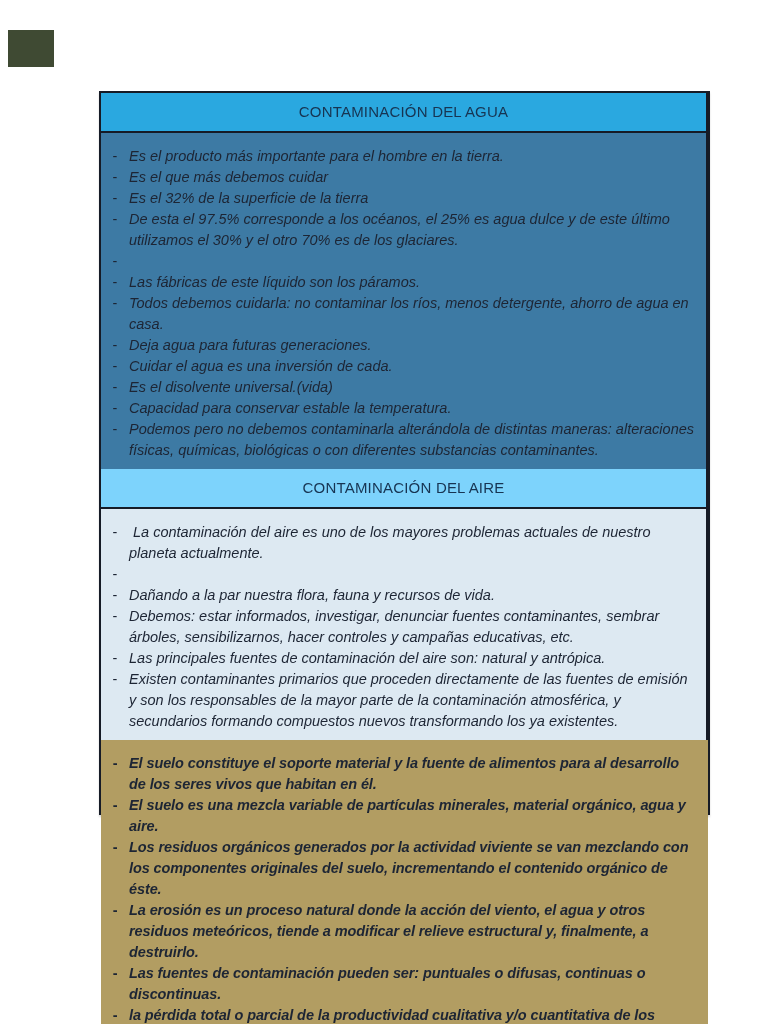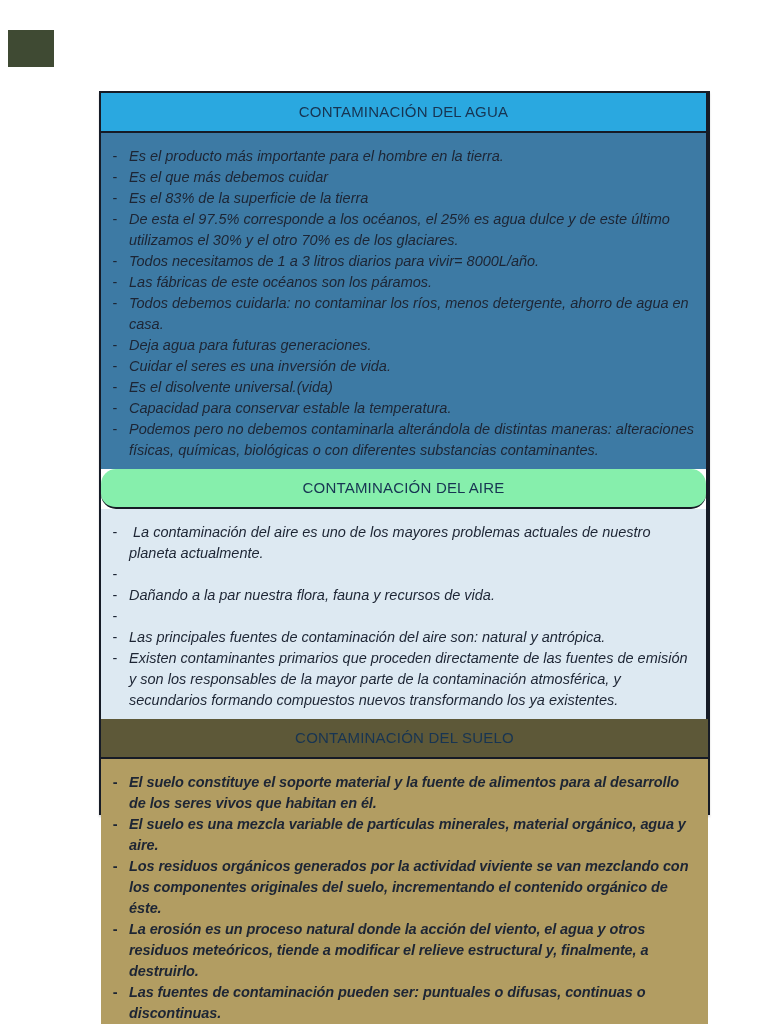--- a/index.html
+++ b/index.html
@@ -65,92 +65,91 @@
             <li class="">
               <span class="dash">-</span>
               <span class="txt">Es el producto más importante para el hombre en la tierra.</span>
             </li>
             <li class="">
               <span class="dash">-</span>
               <span class="txt">Es el que más debemos cuidar</span>
             </li>
             <li class="">
               <span class="dash">-</span>
-              <span class="txt">Es el 83% de la superficie de la tierra</span>
+              <span class="txt">Es el 32% de la superficie de la tierra</span>
             </li>
             <li class="">
               <span class="dash">-</span>
               <span class="txt">De esta el 97.5% corresponde a los océanos, el 25% es agua dulce y de este último utilizamos el 30% y el otro 70% es de los glaciares.</span>
             </li>
             <li class="">
               <span class="dash">-</span>
-              <span class="txt">Todos necesitamos de 1 a 3 litros diarios para vivir= 8000L/año.</span>
             </li>
             <li class="">
               <span class="dash">-</span>
-              <span class="txt">Las fábricas de este océanos son los páramos.</span>
+              <span class="txt">Las fábricas de este líquido son los páramos.</span>
             </li>
             <li class="">
               <span class="dash">-</span>
               <span class="txt">Todos debemos cuidarla: no contaminar los ríos, menos detergente, ahorro de agua en casa.</span>
             </li>
             <li class="">
               <span class="dash">-</span>
               <span class="txt">Deja agua para futuras generaciones.</span>
             </li>
             <li class="">
               <span class="dash">-</span>
-              <span class="txt">Cuidar el seres es una inversión de vida.</span>
+              <span class="txt">Cuidar el agua es una inversión de cada.</span>
             </li>
             <li class="">
               <span class="dash">-</span>
               <span class="txt">Es el disolvente universal.(vida)</span>
             </li>
             <li class="">
               <span class="dash">-</span>
               <span class="txt">Capacidad para conservar estable la temperatura.</span>
             </li>
             <li class="">
               <span class="dash">-</span>
               <span class="txt">Podemos pero no debemos contaminarla alterándola de distintas maneras: alteraciones físicas, químicas, biológicas o con diferentes substancias contaminantes.</span>
             </li>
           </ul>
         </div>
       </div>
       <div class="col">
-        <div class="col-header" style="background: #86efac; border-radius: 15px;">CONTAMINACIÓN DEL AIRE</div>
+        <div class="col-header" style="background: #7dd3fc;">CONTAMINACIÓN DEL AIRE</div>
         <div class="col-body" style="background: rgb(221, 233, 242);">
           <ul class="bullets">
             <li class="">
               <span class="dash">-</span>
               <span class="txt">&nbsp;La contaminación del aire es uno de los mayores problemas actuales de nuestro planeta actualmente.</span>
             </li>
             <li class="">
               <span class="dash">-</span>
             </li>
             <li class="">
               <span class="dash">-</span>
               <span class="txt">Dañando a la par nuestra flora, fauna y recursos de vida.</span>
             </li>
             <li class="">
               <span class="dash">-</span>
+              <span class="txt">Debemos: estar informados, investigar, denunciar fuentes contaminantes, sembrar árboles, sensibilizarnos, hacer controles y campañas educativas, etc.</span>
             </li>
             <li class="">
               <span class="dash">-</span>
               <span class="txt">Las principales fuentes de contaminación del aire son: natural y antrópica.</span>
             </li>
             <li class="">
               <span class="dash">-</span>
               <span class="txt">Existen contaminantes primarios que proceden directamente de las fuentes de emisión y son los responsables de la mayor parte de la contaminación atmosférica, y secundarios formando compuestos nuevos transformando los ya existentes.</span>
             </li>
           </ul>
         </div>
       </div>
       <div class="col">
-        <div class="col-header" style="background: rgb(93, 88, 56);">CONTAMINACIÓN DEL SUELO</div>
         <div class="col-body" style="background: rgb(178, 157, 98);">
           <ul class="bullets">
             <li class="bold-item">
               <span class="dash">-</span>
               <span class="txt">El suelo constituye el soporte material y la fuente de alimentos para al desarrollo de los seres vivos que habitan en él.</span>
             </li>
             <li class="bold-item">
               <span class="dash">-</span>
               <span class="txt">El suelo es una mezcla variable de partículas minerales, material orgánico, agua y aire.</span>
             </li>

